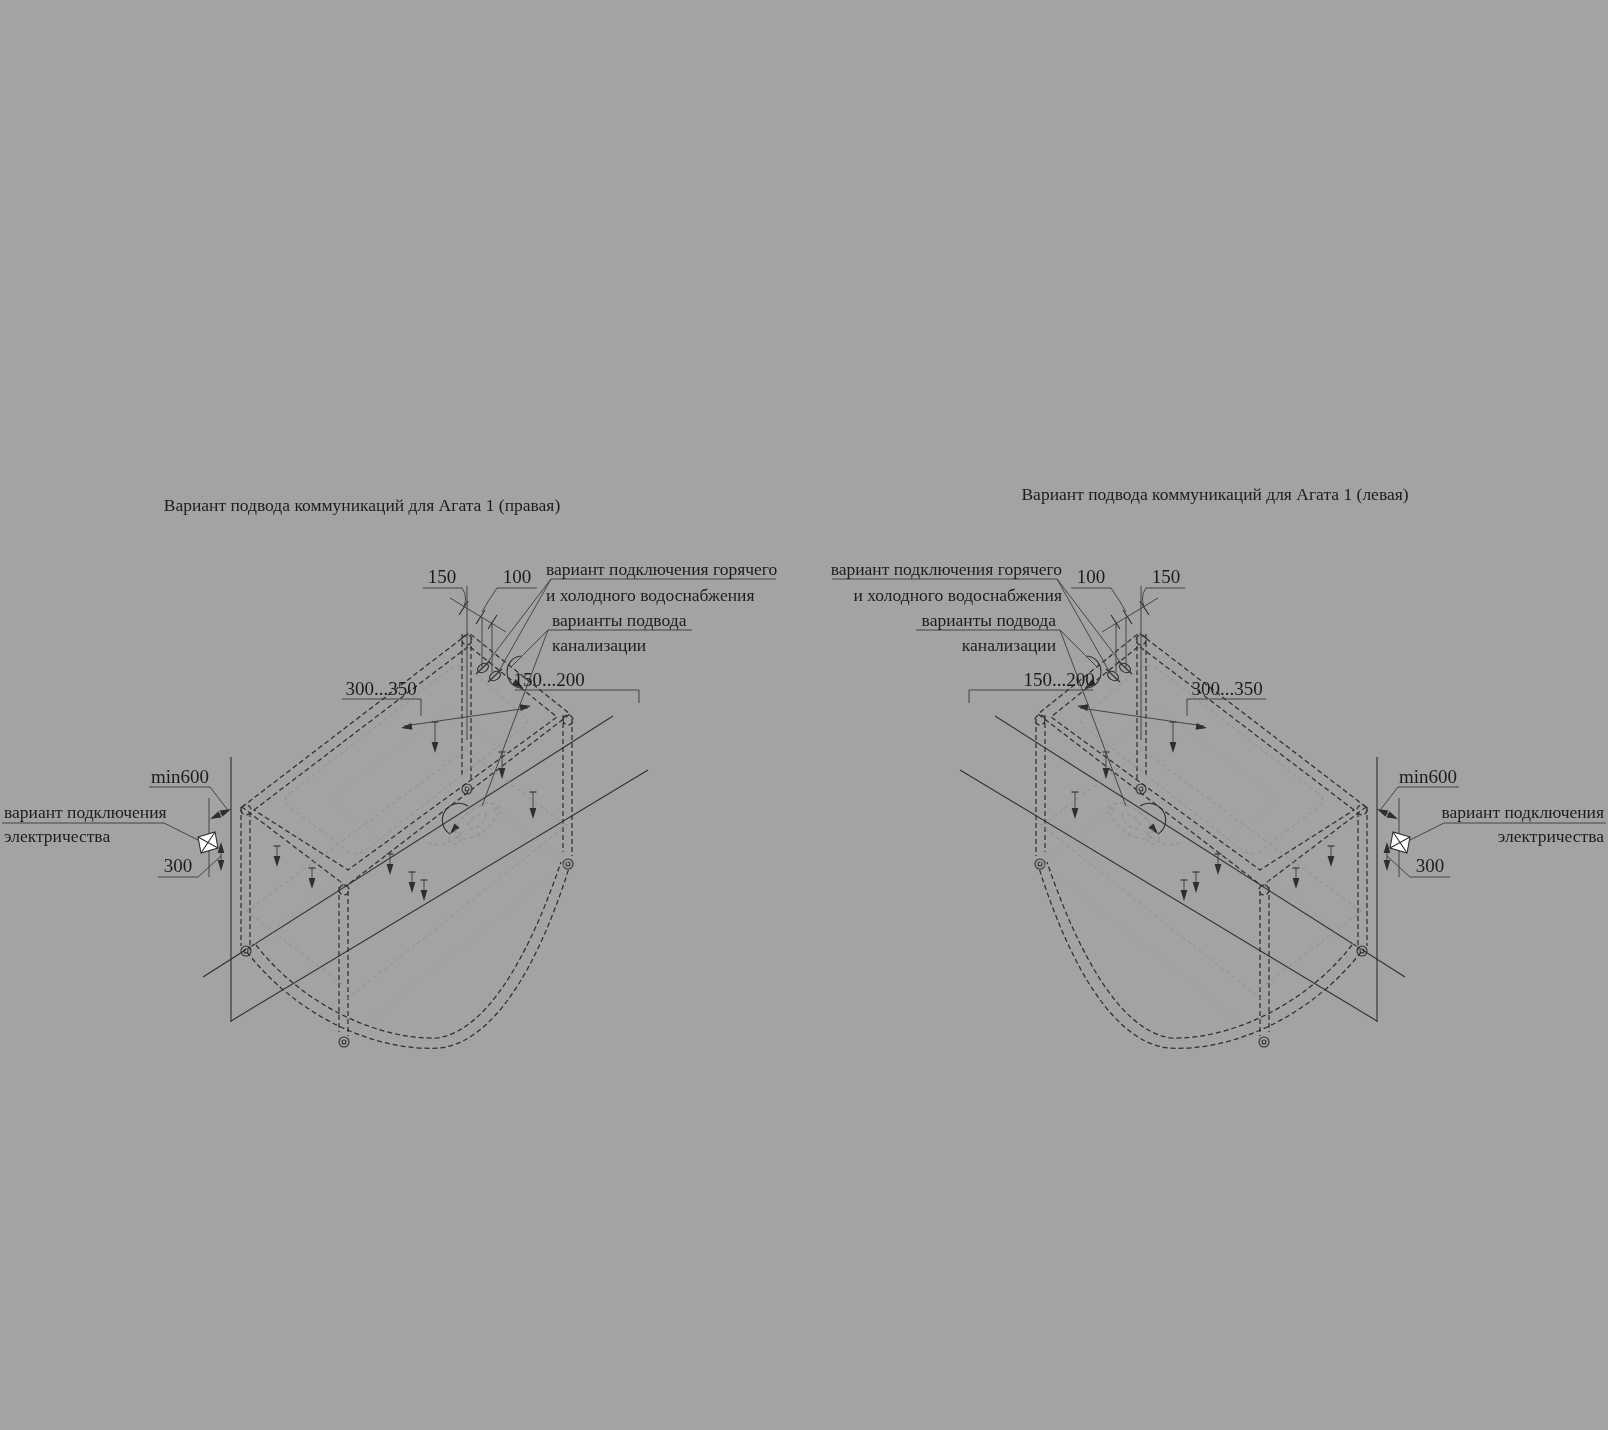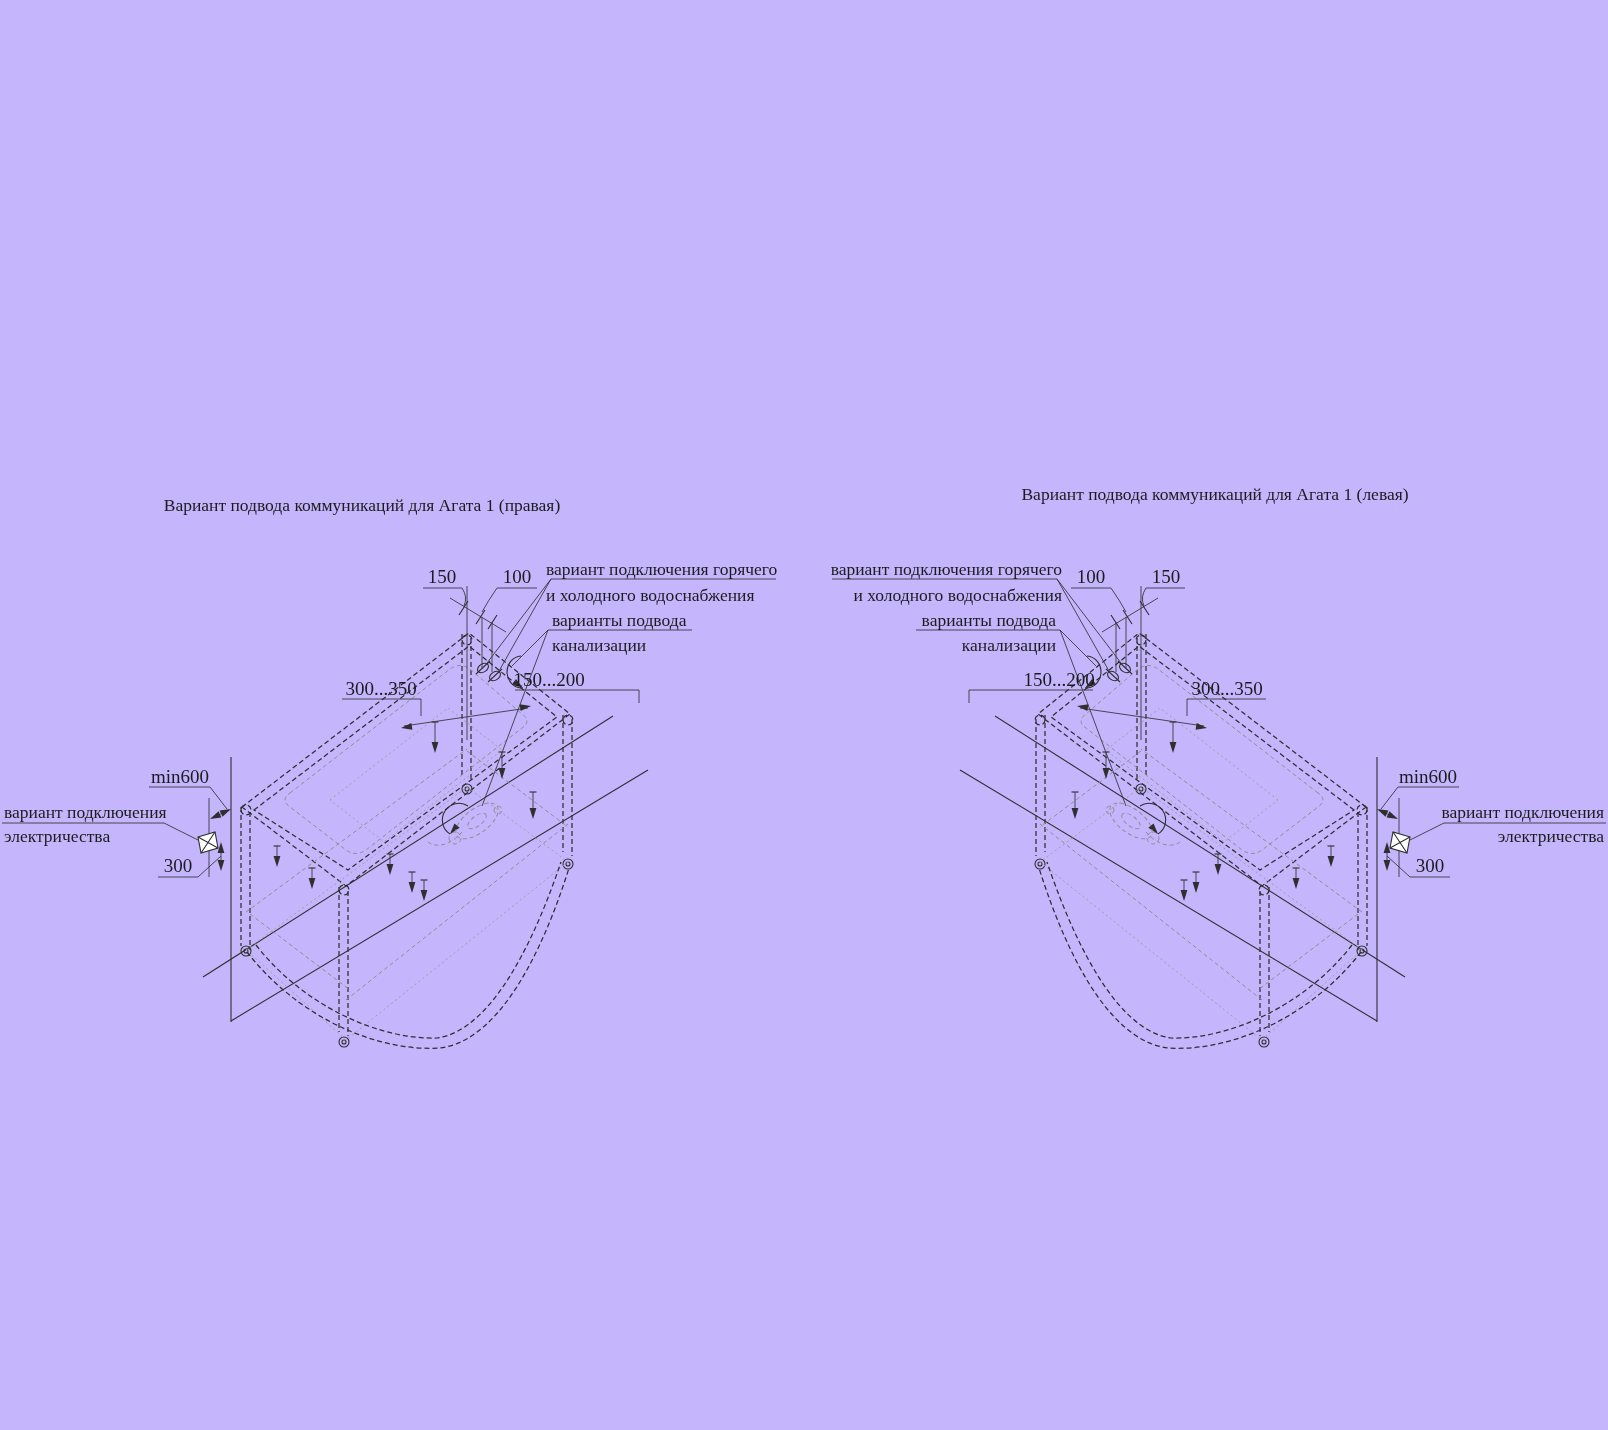--- a/index.html
+++ b/index.html
@@ -1,16 +1,16 @@
 <!DOCTYPE html>
 <html><head>
 <meta charset="utf-8">
 <style>
   html,body{margin:0;padding:0;background:#ffffff;}
-  .sheet{position:relative;width:1608px;height:1430px;background:#c4b5fd;overflow:hidden;}
+  .sheet{position:relative;width:1608px;height:1430px;background:#a3a3a3;overflow:hidden;}
   svg{display:block;}
   .lbl{font-family:"Liberation Serif",serif;font-size:17.5px;fill:#1c1c1c;}
   .dim{font-family:"Liberation Serif",serif;font-size:19px;fill:#1c1c1c;}
   .ttl{font-family:"Liberation Serif",serif;font-size:17.5px;fill:#1c1c1c;}
   .sld{stroke:#2f2f2f;fill:none;stroke-width:1.1;}
   .thn{stroke:#3a3a3a;fill:none;stroke-width:0.9;}
   .dsh{stroke:#2f2f2f;fill:none;stroke-width:1.25;stroke-dasharray:5 3;}
   .dsg{stroke:#8f8f8f;fill:none;stroke-width:1;stroke-dasharray:4 3;}
   .dot{stroke:#9f9f9f;fill:none;stroke-width:1;stroke-dasharray:2 3;}
   .fil{fill:#2f2f2f;stroke:none;}

